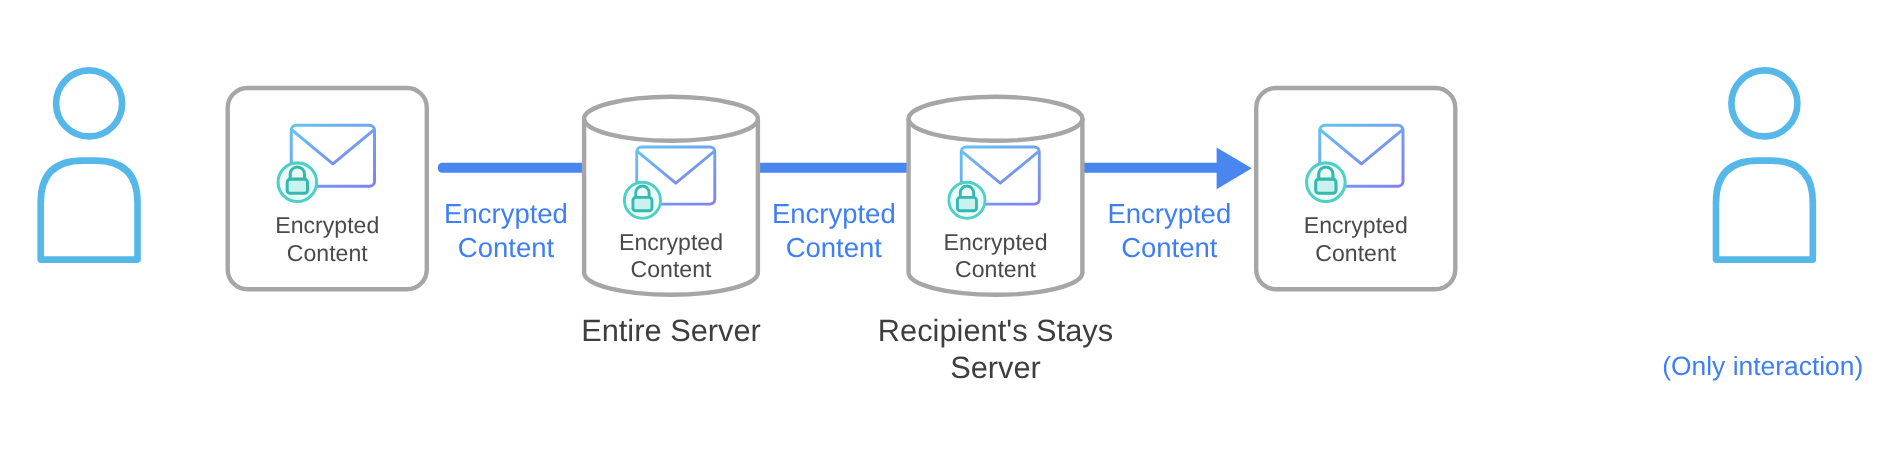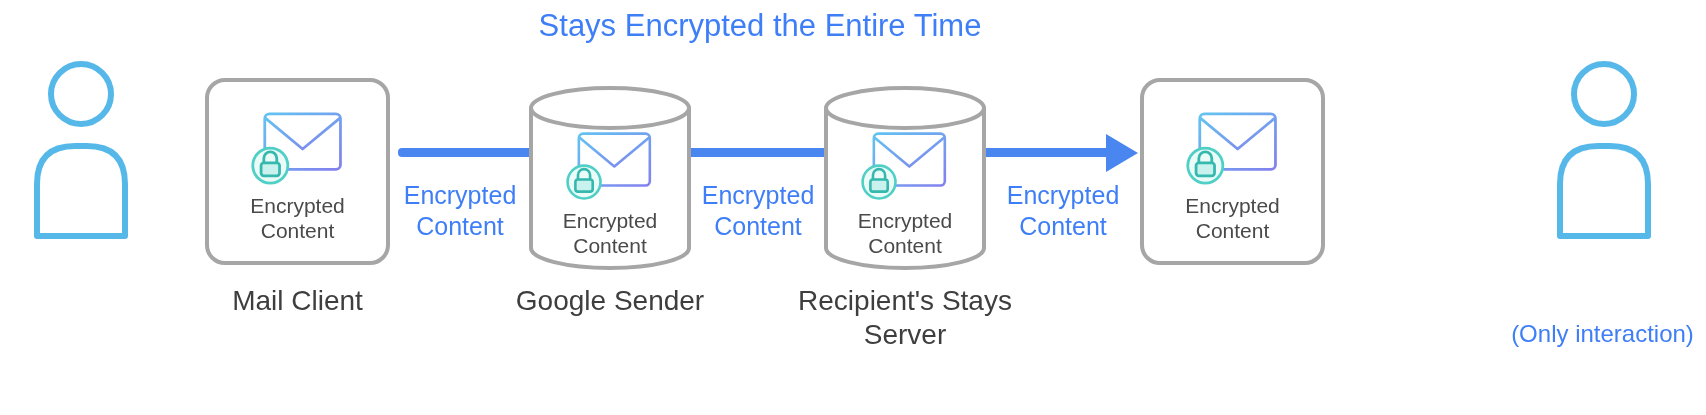--- a/index.html
+++ b/index.html
@@ -67,21 +67,20 @@
 
   <svg width="0" height="0" style="position:absolute" aria-hidden="true">
     <defs>
       <linearGradient id="envGrad" x1="0%" y1="0%" x2="100%" y2="100%">
         <stop offset="0%" stop-color="#63C3F0"></stop>
         <stop offset="100%" stop-color="#8280EE"></stop>
       </linearGradient>
     </defs>
   </svg>
 
-  <div class="title">Stays Encrypted the Entire Time</div>
 
   <div class="arrow-line"></div>
   <div class="arrow-head"></div>
 
   <svg class="person" style="left:25px" viewBox="0 0 112 180">
     <circle cx="56" cy="34" r="30" fill="none" style="stroke:var(--person_blue,#56B8E9)" stroke-width="6"></circle>
     <path d="M12 176 L12 124 Q12 86 50 86 L62 86 Q100 86 100 124 L100 176 Z" fill="none" style="stroke:var(--person_blue,#56B8E9)" stroke-width="6" stroke-linejoin="round"></path>
   </svg>
 
   <div class="node-box" style="left:205px">
@@ -89,21 +88,20 @@
       <rect x="16" y="6" width="82" height="60" rx="5" fill="none" stroke="url(#envGrad)" stroke-width="3"></rect>
       <path d="M16 10 L57 44 L98 10" fill="none" stroke="url(#envGrad)" stroke-width="3" stroke-linejoin="round"></path>
       <g>
         <circle cx="22" cy="62" r="19" fill="#EAFBF8" style="stroke:var(--lock_teal,#4FCFC5)" stroke-width="3"></circle>
         <path d="M15 59 v-5 a7 7 0 0 1 14 0 v5" fill="none" stroke="#35B8AE" stroke-width="3"></path>
         <rect x="12" y="59" width="20" height="14" rx="3" fill="#C9F2EE" stroke="#35B8AE" stroke-width="3"></rect>
       </g>
     </svg>
     <div class="inner-label">Encrypted Content</div>
   </div>
-  <div class="caption" style="left:205px;width:185px">Mail Client</div>
 
   <div class="flow-label" style="left:400px">Encrypted Content</div>
 
   <div class="cyl" style="left:528px">
     <svg class="cyl-svg" viewBox="0 0 164 188">
       <path d="M3 24 L3 164 A79 20 0 0 0 161 164 L161 24" fill="#FFFFFF" style="stroke:var(--node_border_gray,#A6A6A6)" stroke-width="4"></path>
       <ellipse cx="82" cy="24" rx="79" ry="20" fill="#FFFFFF" style="stroke:var(--node_border_gray,#A6A6A6)" stroke-width="4"></ellipse>
     </svg>
     <div class="cyl-content">
       <svg class="envelope" viewBox="0 0 104 88">
@@ -111,21 +109,21 @@
         <path d="M16 10 L57 44 L98 10" fill="none" stroke="url(#envGrad)" stroke-width="3" stroke-linejoin="round"></path>
         <g>
           <circle cx="22" cy="62" r="19" fill="#EAFBF8" style="stroke:var(--lock_teal,#4FCFC5)" stroke-width="3"></circle>
           <path d="M15 59 v-5 a7 7 0 0 1 14 0 v5" fill="none" stroke="#35B8AE" stroke-width="3"></path>
           <rect x="12" y="59" width="20" height="14" rx="3" fill="#C9F2EE" stroke="#35B8AE" stroke-width="3"></rect>
         </g>
       </svg>
       <div class="inner-label">Encrypted Content</div>
     </div>
   </div>
-  <div class="caption" style="left:505px;width:210px">Google Sender</div>
+  <div class="caption" style="left:505px;width:210px">Entire Server</div>
 
   <div class="flow-label" style="left:698px">Encrypted Content</div>
 
   <div class="cyl" style="left:823px">
     <svg class="cyl-svg" viewBox="0 0 164 188">
       <path d="M3 24 L3 164 A79 20 0 0 0 161 164 L161 24" fill="#FFFFFF" style="stroke:var(--node_border_gray,#A6A6A6)" stroke-width="4"></path>
       <ellipse cx="82" cy="24" rx="79" ry="20" fill="#FFFFFF" style="stroke:var(--node_border_gray,#A6A6A6)" stroke-width="4"></ellipse>
     </svg>
     <div class="cyl-content">
       <svg class="envelope" viewBox="0 0 104 88">

